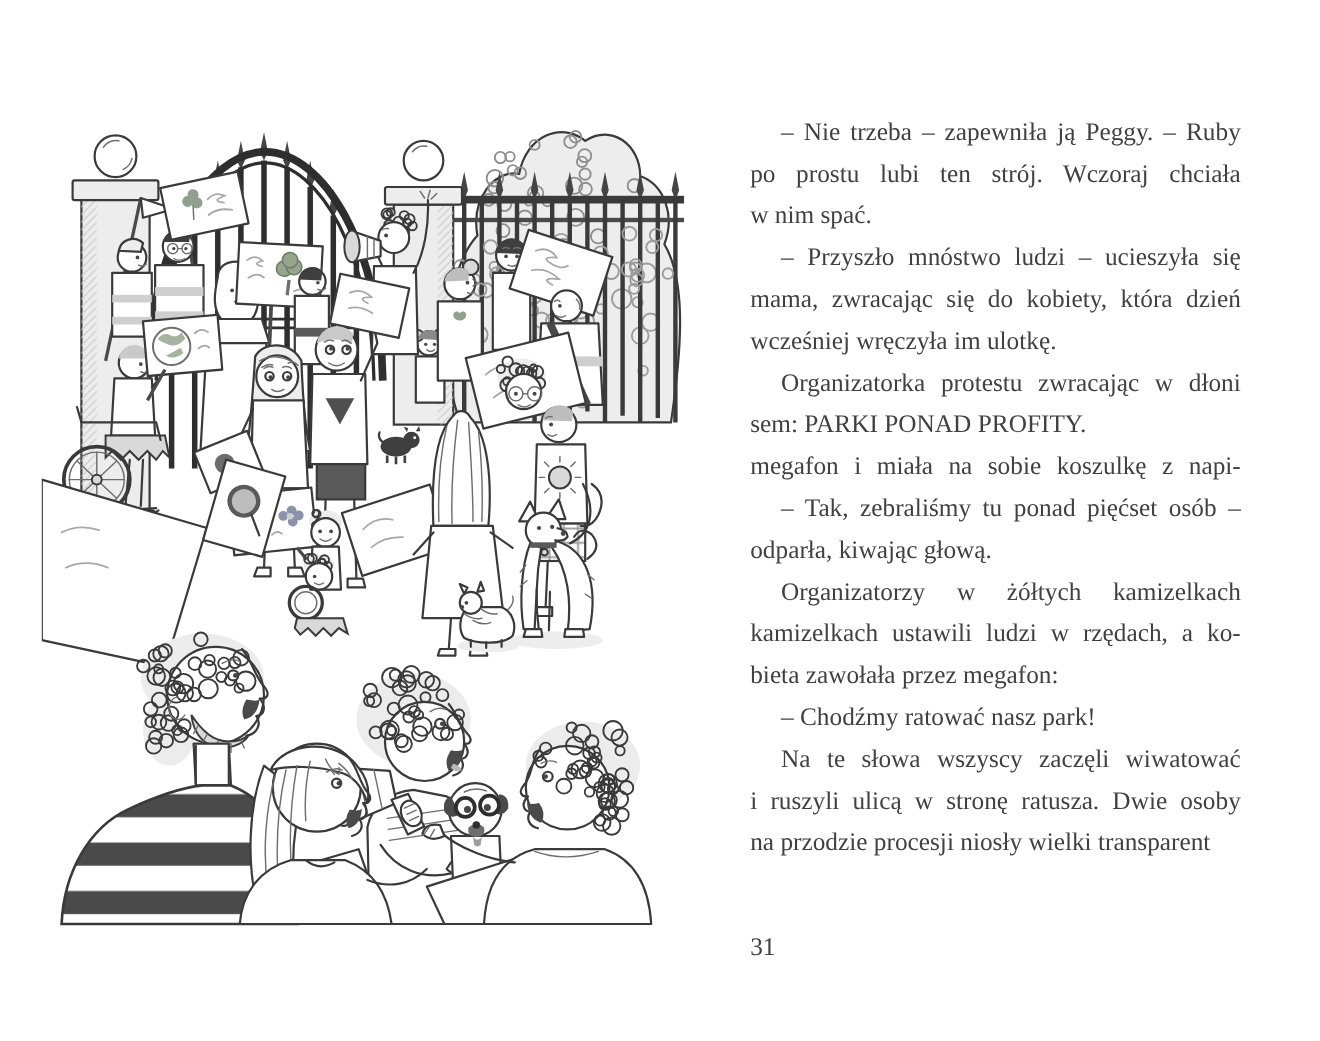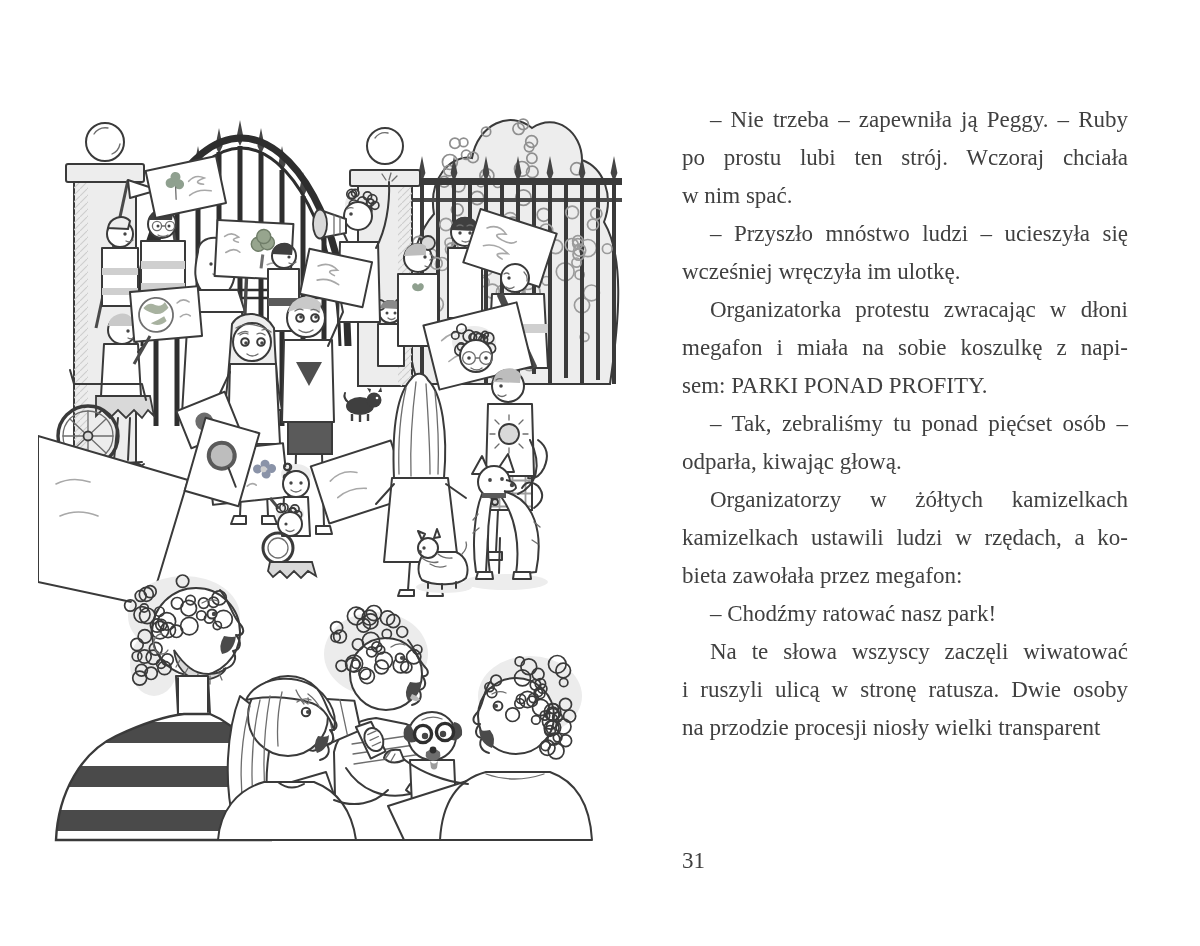--- a/index.html
+++ b/index.html
@@ -751,26 +751,27 @@
   </div>
 
   <div class="text-column">
       <div class="para">
         <div class="pline first">– Nie trzeba – zapewniła ją Peggy. – Ruby</div>
         <div class="pline">po prostu lubi ten strój. Wczoraj chciała</div>
         <div class="pline last">w nim spać.</div>
       </div>
       <div class="para">
         <div class="pline first">– Przyszło mnóstwo ludzi – ucieszyła się</div>
+        <div class="pline">mama, zwracając się do kobiety, która dzień</div>
         <div class="pline last">wcześniej wręczyła im ulotkę.</div>
       </div>
       <div class="para">
         <div class="pline first">Organizatorka protestu zwracając w dłoni</div>
+        <div class="pline last">sem: PARKI PONAD PROFITY.</div>
         <div class="pline">megafon i miała na sobie koszulkę z napi-</div>
-        <div class="pline last">sem: PARKI PONAD PROFITY.</div>
       </div>
       <div class="para">
         <div class="pline first">– Tak, zebraliśmy tu ponad pięćset osób –</div>
         <div class="pline last">odparła, kiwając głową.</div>
       </div>
       <div class="para">
         <div class="pline first">Organizatorzy w żółtych kamizelkach</div>
         <div class="pline">kamizelkach ustawili ludzi w rzędach, a ko-</div>
         <div class="pline last">bieta zawołała przez megafon:</div>
       </div>

